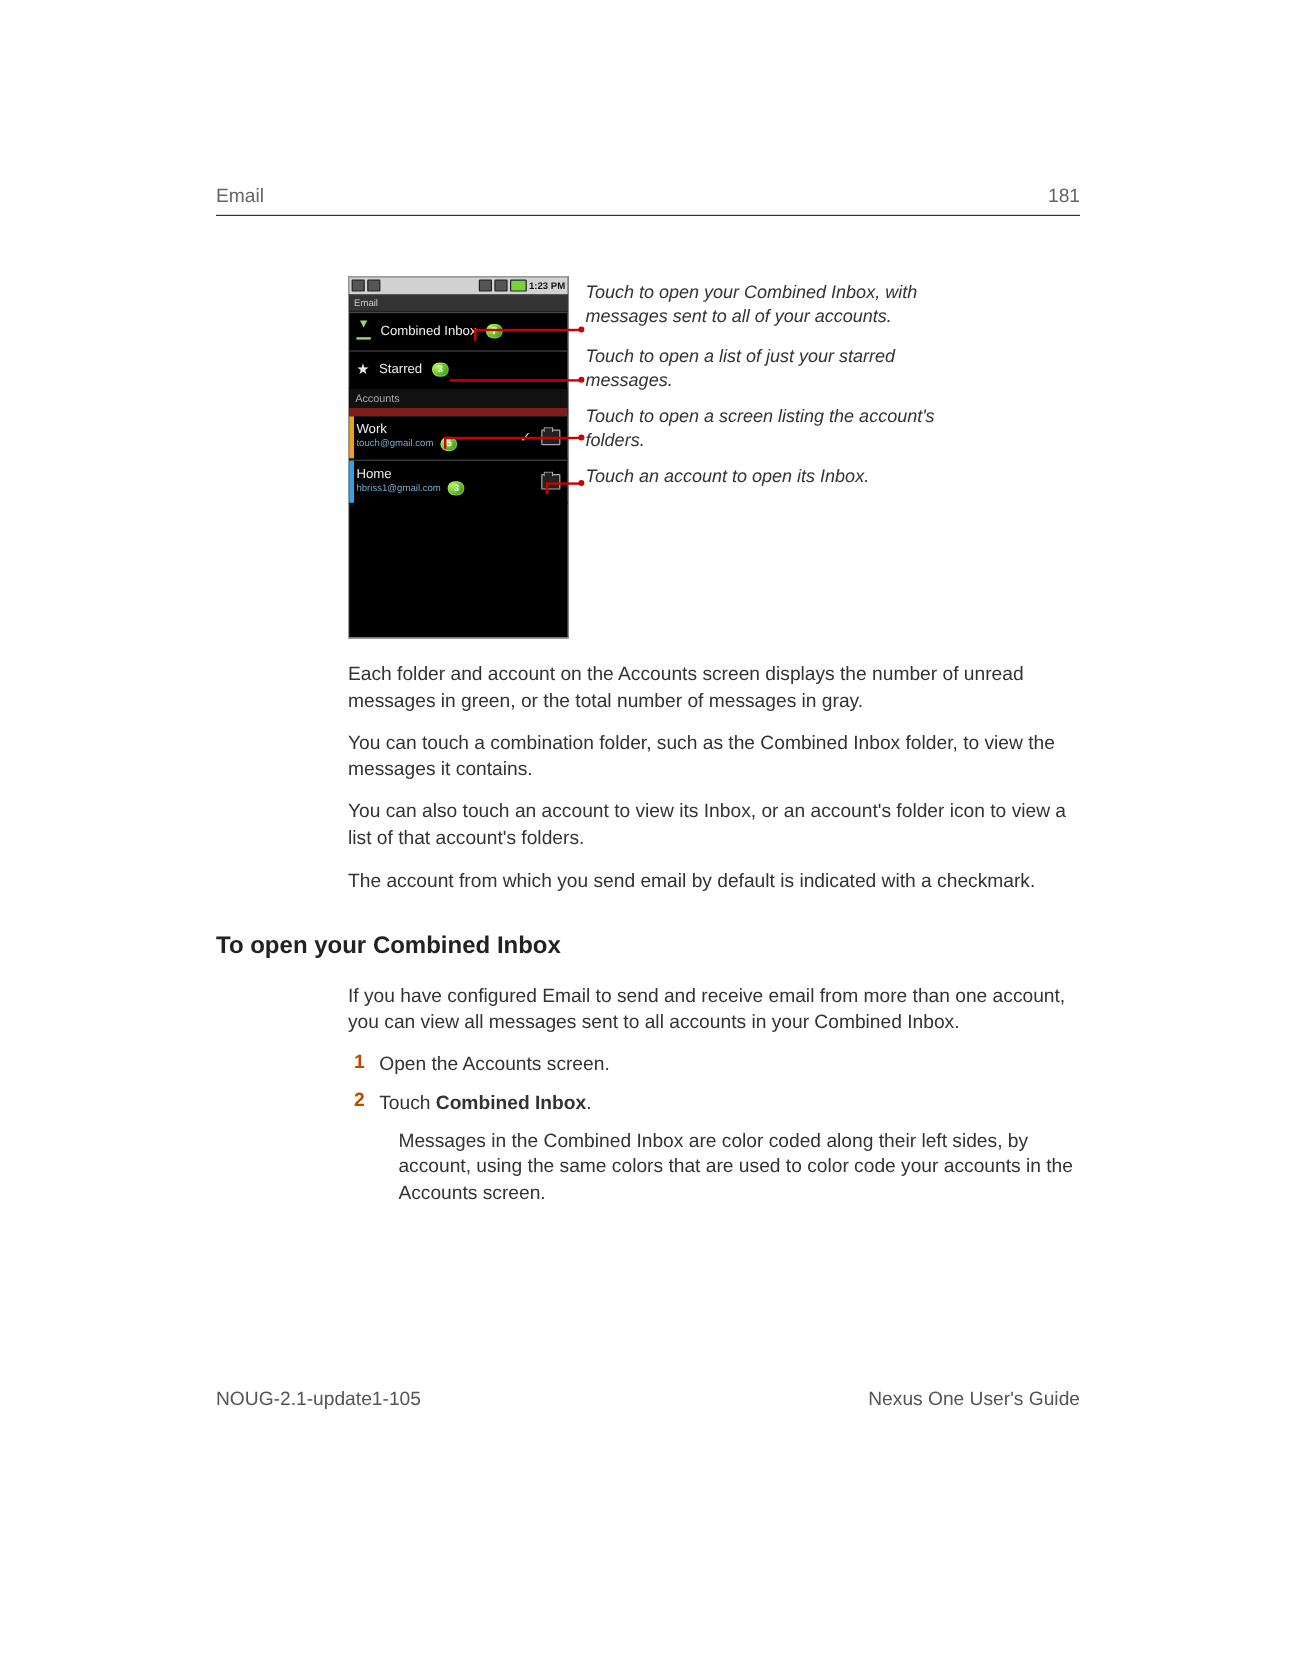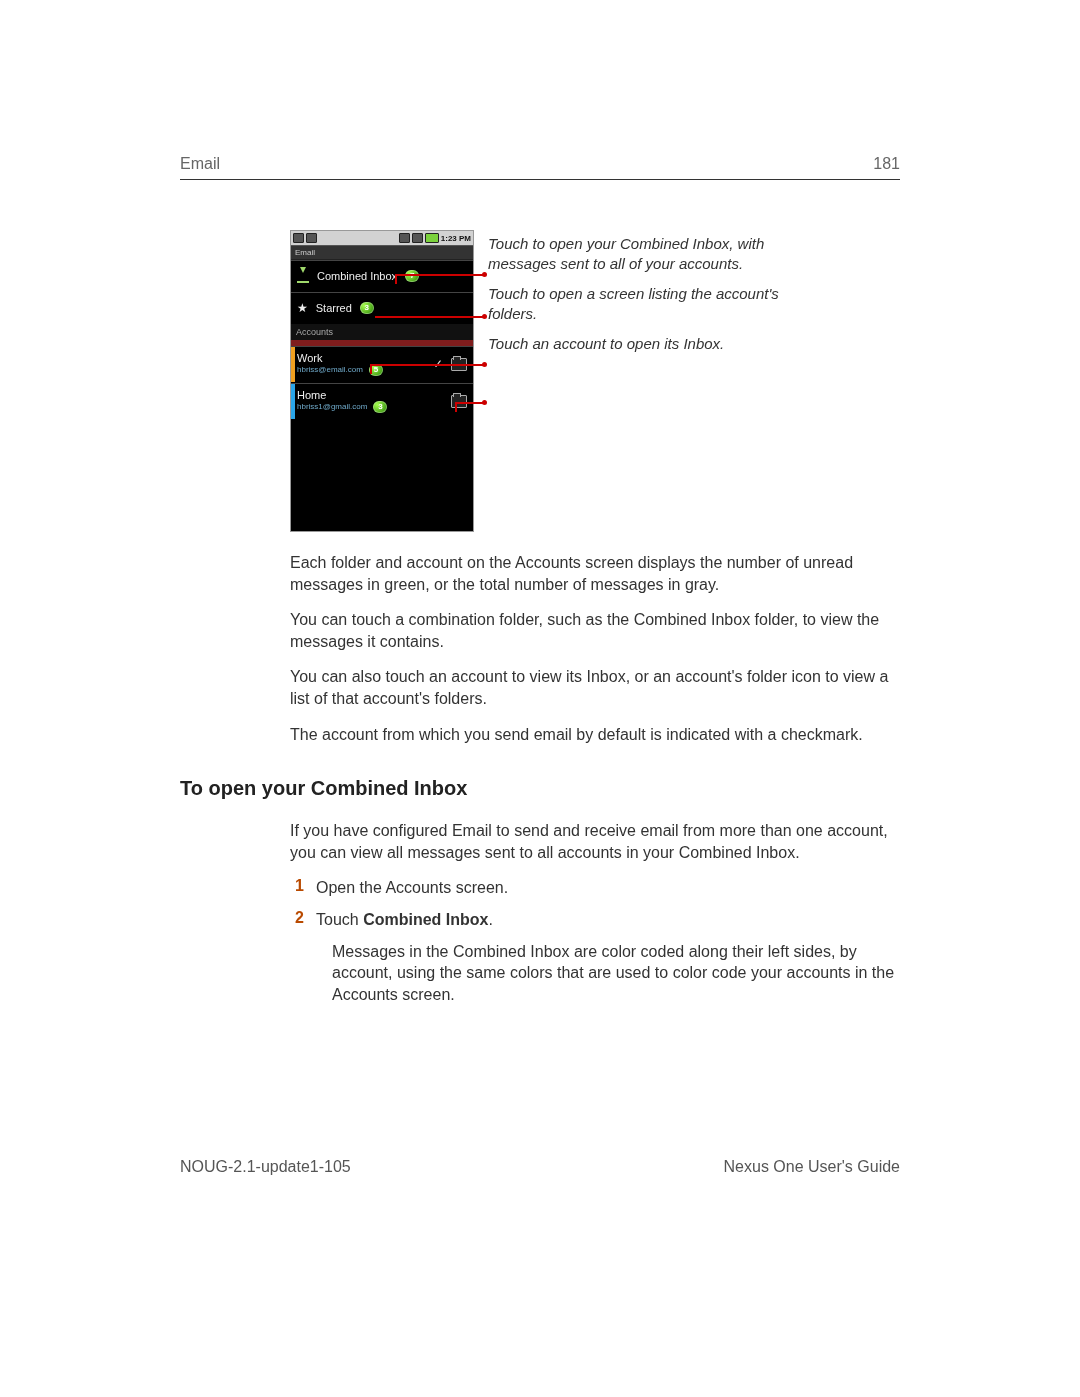--- a/index.html
+++ b/index.html
@@ -244,21 +244,21 @@
             <span class="badge">3</span>
           </div>
 
           <div class="section">Accounts</div>
 
           <div class="accrow">
             <div class="acc-stripe" style="background:#f0a020"></div>
             <div class="accinfo">
               <div class="accname">Work</div>
               <div style="display:flex;align-items:center;gap:6px;">
-                <span class="accemail">hbriss@email.com</span>
+                <span class="accemail">touch@gmail.com</span>
                 <span class="badge">5</span>
               </div>
             </div>
             <span class="check">✓</span>
             <span class="folder"></span>
           </div>
 
           <div class="accrow">
             <div class="acc-stripe" style="background:#2aa5e8"></div>
             <div class="accinfo">
@@ -280,20 +280,21 @@
 
         <div class="pointer" style="left:80px; top:134px; width:115px;"></div>
         <div style="position:absolute;left:80px;top:134px;width:0;height:10px;border-left:2px solid #c00;"></div>
 
         <div class="pointer" style="left:165px; top:172px; width:30px;"></div>
         <div style="position:absolute;left:165px;top:172px;width:0;height:10px;border-left:2px solid #c00;"></div>
       </div>
 
       <div class="annots" style="width:330px;">
         <div class="a" style="padding-top:4px;">Touch to open your Combined Inbox, with messages sent to all of your accounts.</div>
+        <div class="a" style="padding-top:4px;">Touch to open a list of just your starred messages.</div>
         <div class="a">Touch to open a screen listing the account's folders.</div>
         <div class="a" style="padding-top:0px; min-height:30px;">Touch an account to open its Inbox.</div>
       </div>
     </div>
 
     <div class="body-text sub">
       <p>Each folder and account on the Accounts screen displays the number of unread messages in green, or the total number of messages in gray.</p>
       <p>You can touch a combination folder, such as the Combined Inbox folder, to view the messages it contains.</p>
       <p>You can also touch an account to view its Inbox, or an account's folder icon to view a list of that account's folders.</p>
       <p>The account from which you send email by default is indicated with a checkmark.</p>

